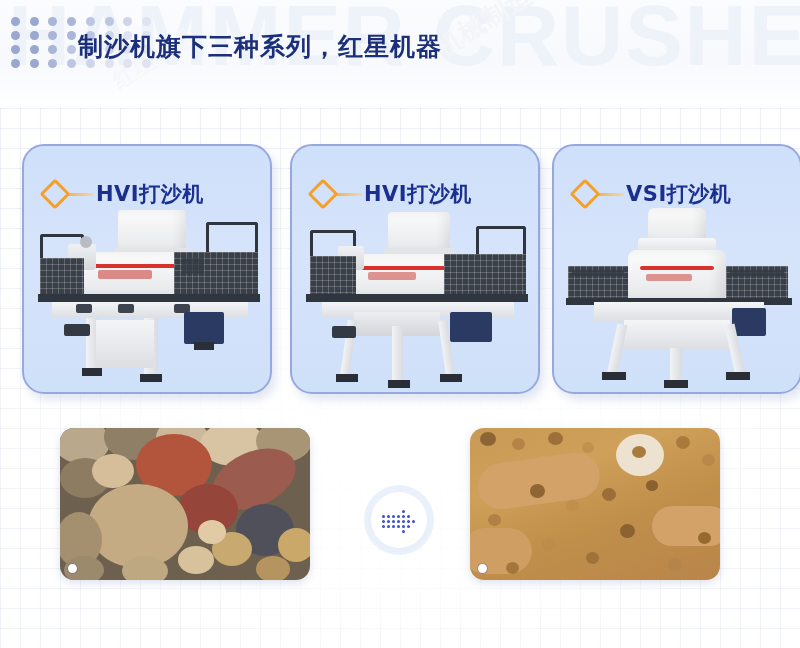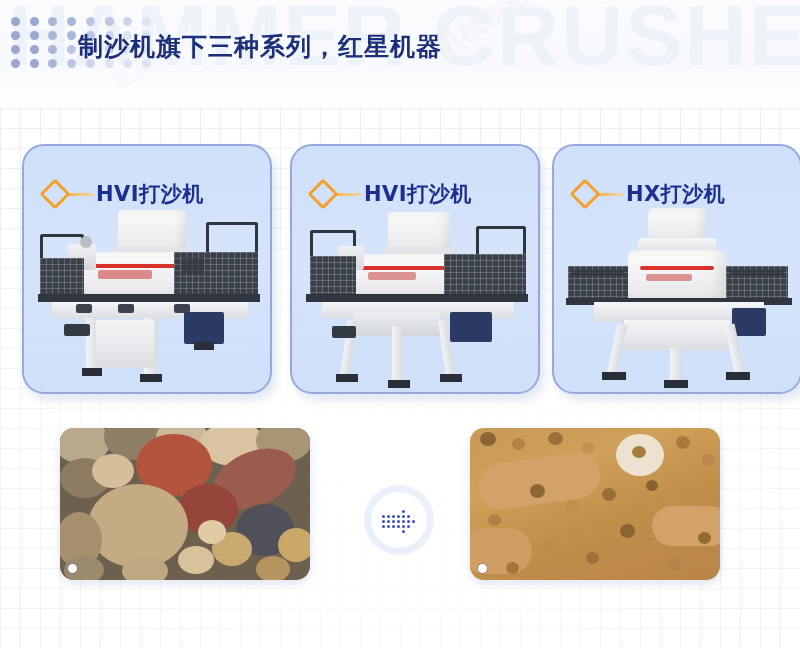--- a/index.html
+++ b/index.html
@@ -284,21 +284,21 @@
         <div class="m-body foot" style="left:96px; top:172px; width:22px; height:8px;"></div>
         <div class="m-body foot" style="left:148px; top:166px; width:22px; height:8px;"></div>
         <div class="m-body dark" style="left:40px; top:118px; width:24px; height:12px; border-radius:2px;"></div>
       </div>
     </div>
 
     <div class="card c3">
       <div class="card-head">
         <span class="diamond"></span>
         <span class="dash"></span>
-        <span class="card-title">HX打沙机</span>
+        <span class="card-title">VSI打沙机</span>
       </div>
       <div class="machine">
 
         <div class="m-body hopper" style="left:94px; top:0px; width:58px; height:34px; border-radius:6px 6px 0 0;"></div>
         <div class="m-body" style="left:84px; top:30px; width:78px; height:14px; background:linear-gradient(180deg,#f6f7f8,#e0e2e6); border-radius:4px;"></div>
         <div class="m-body drum" style="left:74px; top:42px; width:98px; height:52px; border-radius:8px;"></div>
         <div class="m-body redband" style="left:86px; top:58px; width:74px;"></div>
         <div class="m-body" style="left:92px; top:66px; width:46px; height:7px; background:#c8352e; opacity:.5; border-radius:2px;"></div>
 
         <div class="m-body mesh" style="left:14px; top:58px; width:60px; height:34px;"></div>

